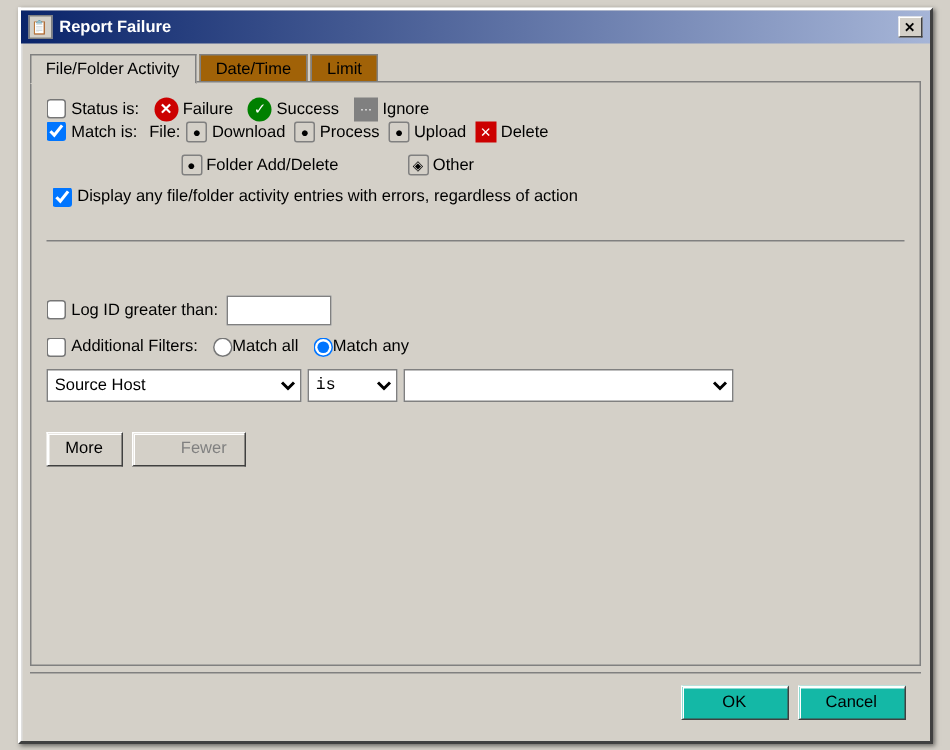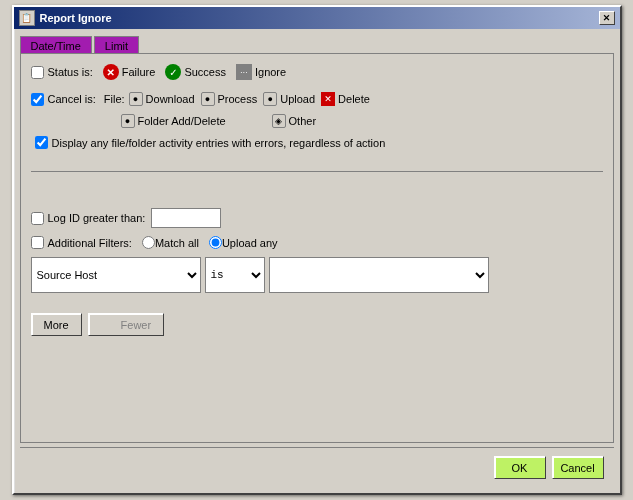--- a/index.html
+++ b/index.html
@@ -67,21 +67,21 @@
       padding: 6px;
     }
     
     .tabs {
       display: flex;
       gap: 2px;
       margin-bottom: -1px;
     }
     .tab {
       padding: 3px 10px;
-      background: #a21caf;
+      background: #a16207;
       border: 1px solid #808080;
       border-bottom: none;
       cursor: pointer;
       font-size: 11px;
       position: relative;
       top: 1px;
     }
     .tab.active {
       background: #d4d0c8;
       border-color: #808080;
@@ -93,21 +93,21 @@
     .tab-content {
       border: 1px solid #808080;
       padding: 10px;
       background: #d4d0c8;
       min-height: 390px;
       position: relative;
     }
     .row {
       display: flex;
       align-items: center;
-      margin-bottom: 12px;
+      margin-bottom: 0;
       flex-wrap: wrap;
       gap: 4px;
     }
     .checkbox-label {
       display: flex;
       align-items: center;
       gap: 4px;
       cursor: pointer;
     }
     input[type="checkbox"] {
@@ -238,21 +238,21 @@
       gap: 10px;
       margin-bottom: 8px;
     }
     .filter-dropdowns {
       display: flex;
       align-items: center;
       gap: 4px;
       margin-bottom: 8px;
     }
     select {
-      height: 36px;
+      height: 22px;
       background: #fff;
       border: 1px solid #808080;
       font-size: 11px;
       padding: 1px;
     }
     .select-host {
       width: 170px;
     }
     .select-is {
       width: 60px;
@@ -284,23 +284,23 @@
     }
     .bottom-bar {
       display: flex;
       justify-content: flex-end;
       gap: 6px;
       padding: 8px 10px;
       border-top: 1px solid #808080;
       margin-top: 4px;
     }
     .btn-ok, .btn-cancel {
-      width: 52px;
+      width: 72px;
       height: 23px;
-      background: #bef264;
+      background: #14b8a6;
       border: 1px solid #fff;
       border-right-color: #404040;
       border-bottom-color: #404040;
       box-shadow: inset 1px 1px 0 #fff;
       cursor: pointer;
       font-size: 11px;
       font-family: 'Tahoma', 'Arial', sans-serif;
     }
     .separator {
       border: none;
@@ -314,28 +314,29 @@
     }
   </style>
 </head>
 <body>
 
 <div class="window">
 
   <div class="title-bar">
     <div class="title-bar-left">
       <div class="title-icon">📋</div>
-      <span>Report Ignore</span>
+      <span>Report Failure</span>
     </div>
     <div class="close-btn">✕</div>
   </div>
 
   <div class="window-body">
 
     <div class="tabs">
+      <div class="tab active">File/Folder Activity</div>
       <div class="tab">Date/Time</div>
       <div class="tab">Limit</div>
     </div>
 
     <div class="tab-content">
 
       <div class="row">
         <label class="checkbox-label">
           <input type="checkbox" style="">
           <span>Status is:</span>
@@ -352,21 +353,21 @@
           <div class="status-item">
             <div class="icon-square-dots">···</div>
             <span>Ignore</span>
           </div>
         </div>
       </div>
 
       <div class="action-row">
         <label class="checkbox-label">
           <input type="checkbox" checked="" style="">
-          <span>Cancel is:</span>
+          <span>Match is:</span>
         </label>
         <span style="margin-left:4px;">File:</span>
         <div class="file-options">
           <div class="file-option">
             <div class="radio-icon">●</div>
             <span>Download</span>
           </div>
           <div class="file-option">
             <div class="radio-icon">●</div>
             <span>Process</span>
@@ -414,21 +415,21 @@
         <label class="checkbox-label">
           <input type="checkbox" style="">
           <span>Additional Filters:</span>
         </label>
         <label class="checkbox-inline">
           <input type="radio" name="match" style="">
           <span>Match all</span>
         </label>
         <label class="checkbox-inline">
           <input type="radio" name="match" checked="" style="">
-          <span>Upload any</span>
+          <span>Match any</span>
         </label>
       </div>
 
       <div class="filter-dropdowns">
         <select class="select-host">
           <option>Source Host</option>
           <option>Destination Host</option>
           <option>User</option>
           <option>File Name</option>
           <option>Path</option>

